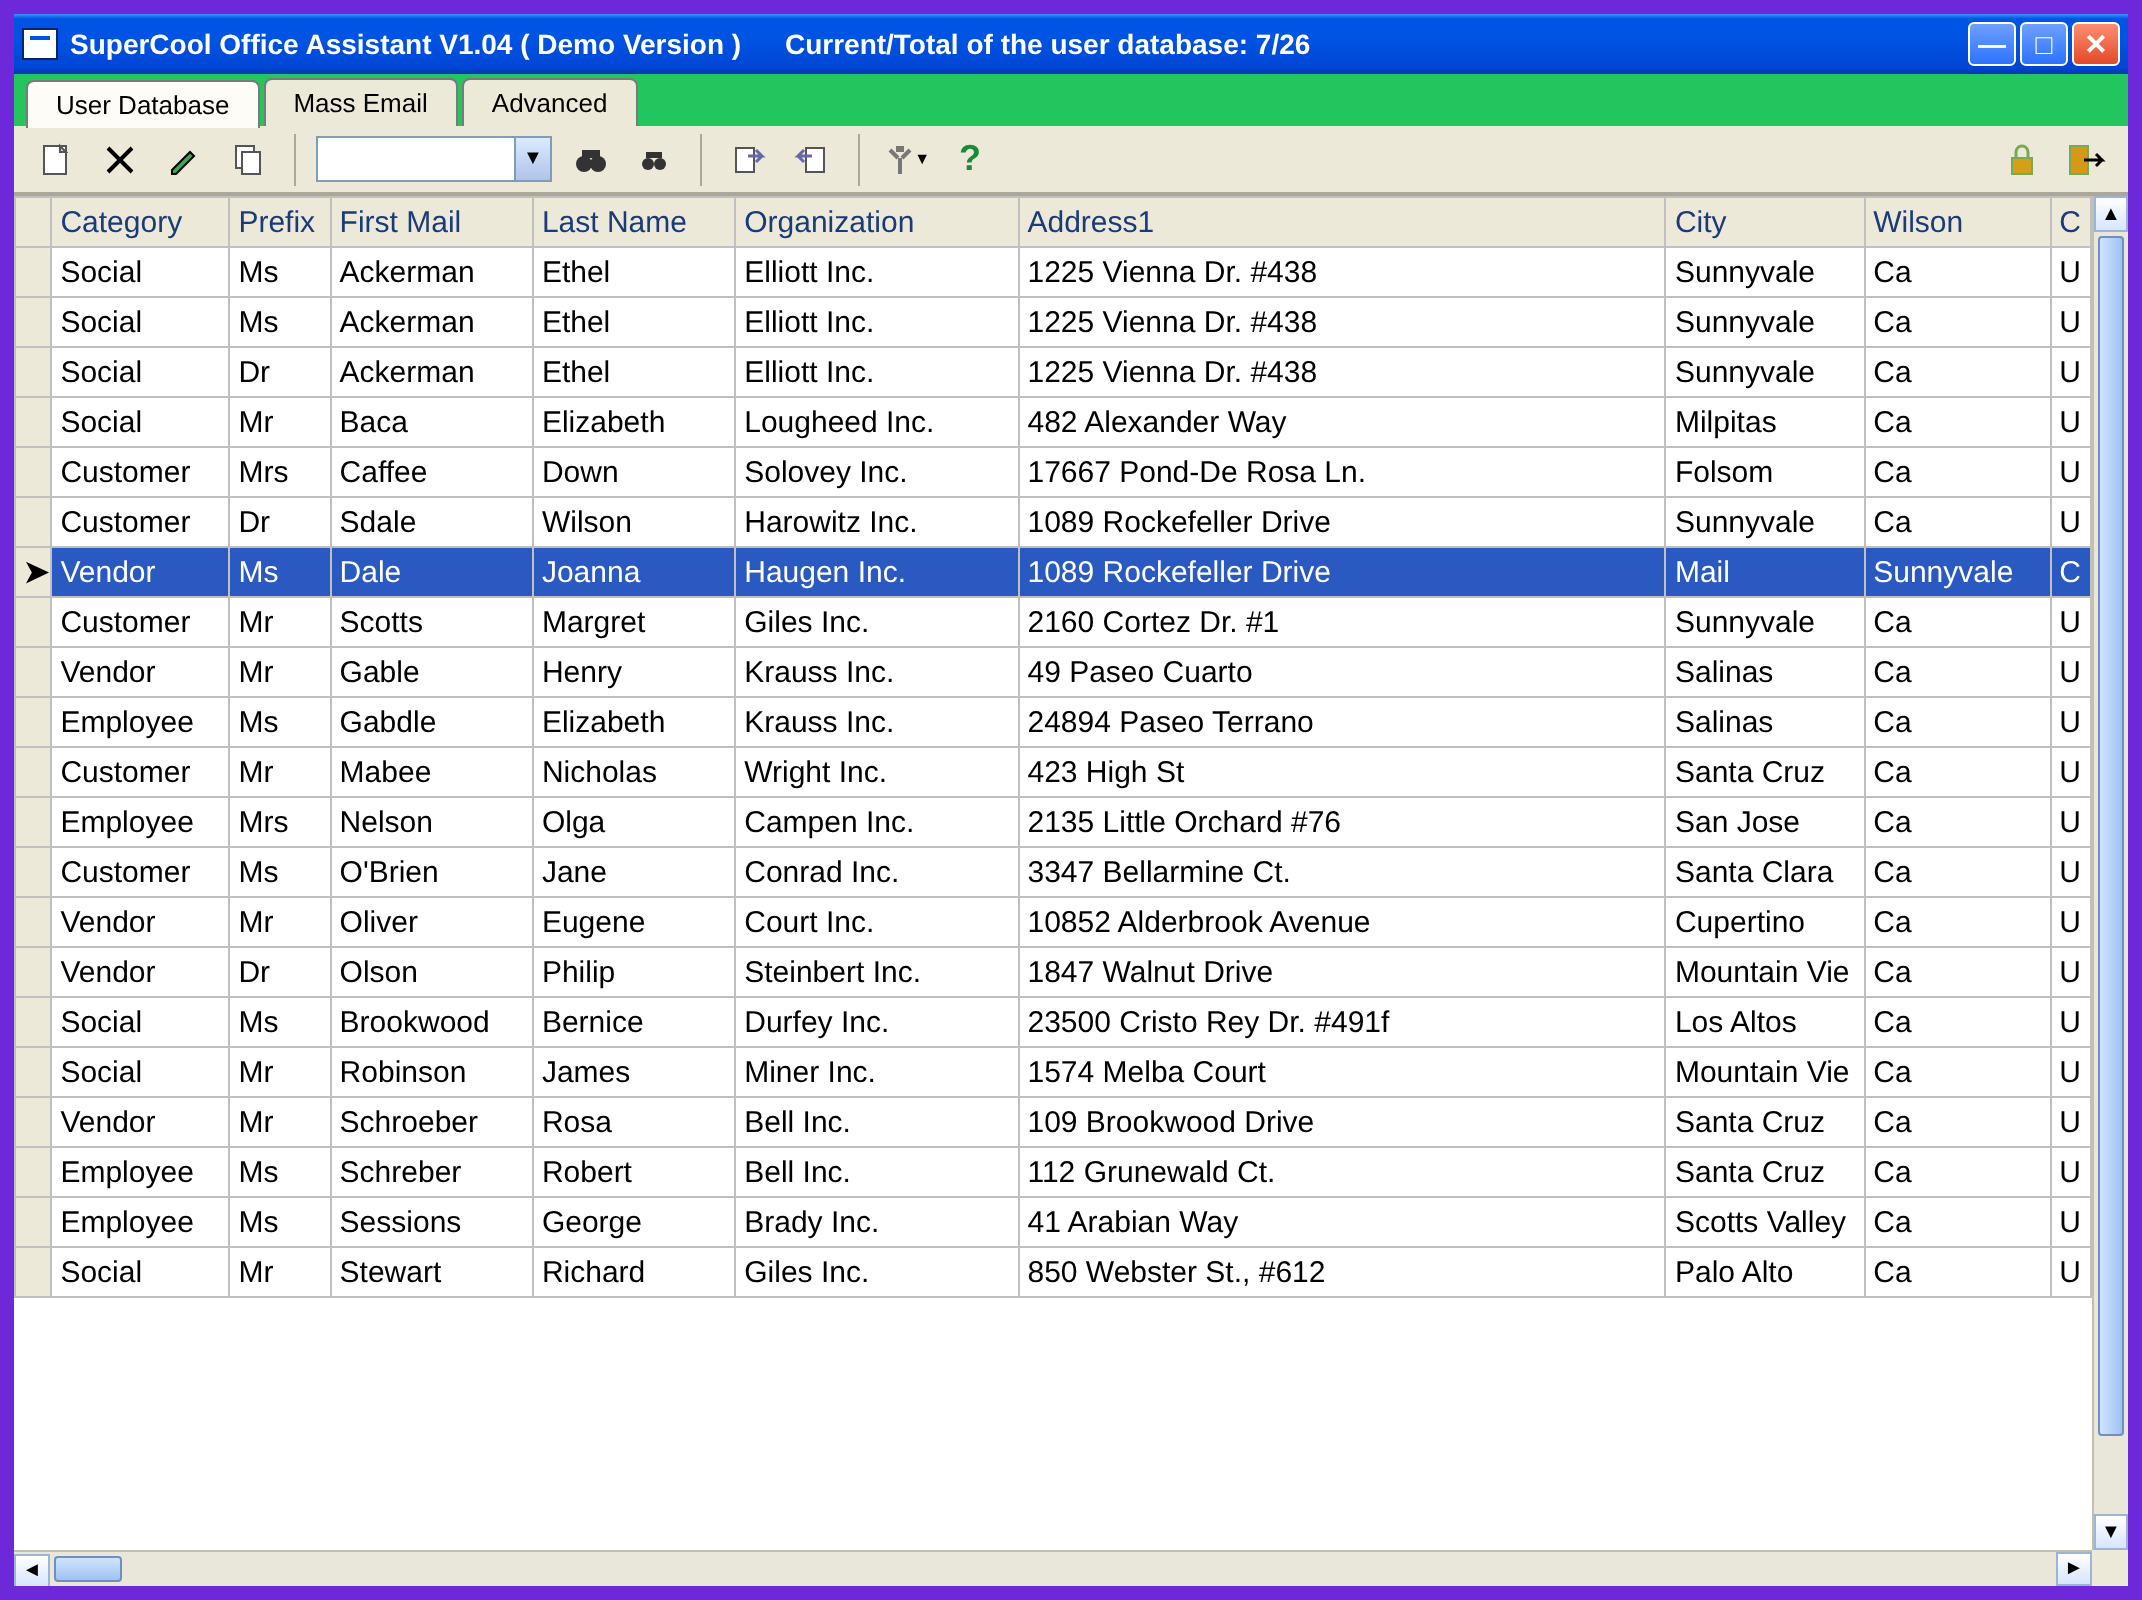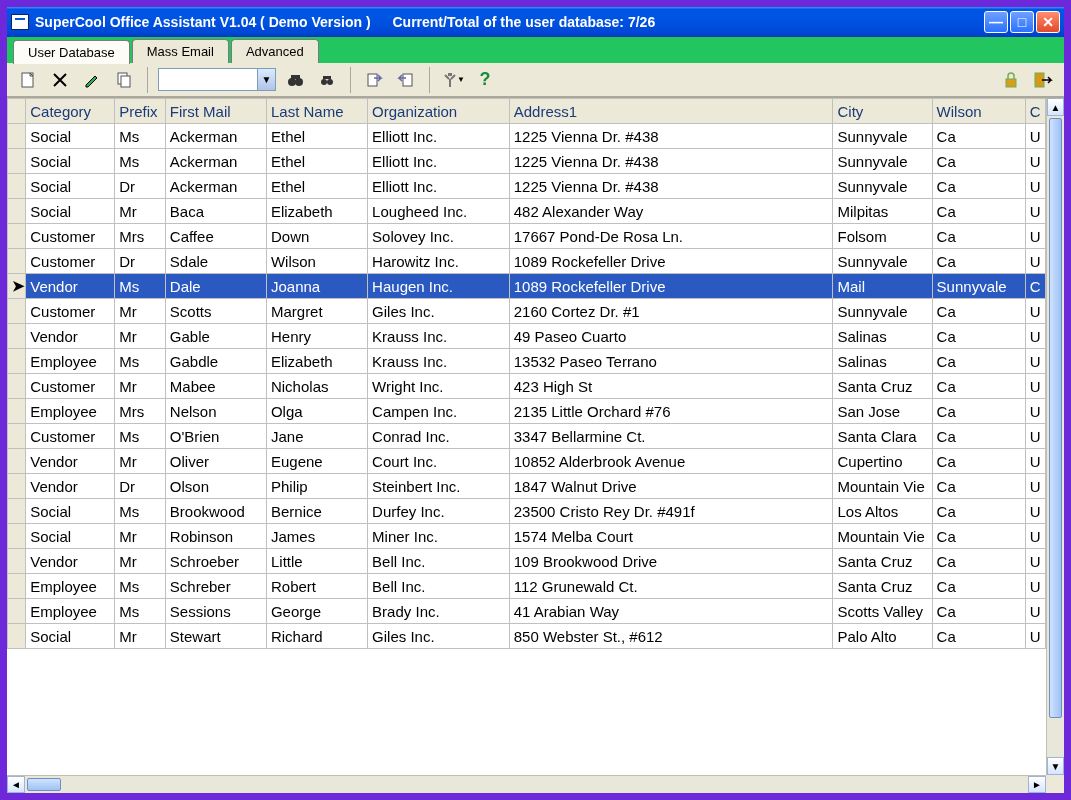--- a/index.html
+++ b/index.html
@@ -321,21 +321,21 @@
               <td>Ca</td>
               <td>U</td>
             </tr>
             <tr>
               <td class="rowhdr"></td>
               <td>Employee</td>
               <td>Ms</td>
               <td>Gabdle</td>
               <td>Elizabeth</td>
               <td>Krauss Inc.</td>
-              <td>13532 Paseo Terrano</td>
+              <td>24894 Paseo Terrano</td>
               <td>Salinas</td>
               <td>Ca</td>
               <td>U</td>
             </tr>
             <tr>
               <td class="rowhdr"></td>
               <td>Customer</td>
               <td>Mr</td>
               <td>Mabee</td>
               <td>Nicholas</td>
@@ -415,21 +415,21 @@
               <td>1574 Melba Court</td>
               <td>Mountain Vie</td>
               <td>Ca</td>
               <td>U</td>
             </tr>
             <tr>
               <td class="rowhdr"></td>
               <td>Vendor</td>
               <td>Mr</td>
               <td>Schroeber</td>
-              <td>Little</td>
+              <td>Rosa</td>
               <td>Bell Inc.</td>
               <td>109 Brookwood Drive</td>
               <td>Santa Cruz</td>
               <td>Ca</td>
               <td>U</td>
             </tr>
             <tr>
               <td class="rowhdr"></td>
               <td>Employee</td>
               <td>Ms</td>

